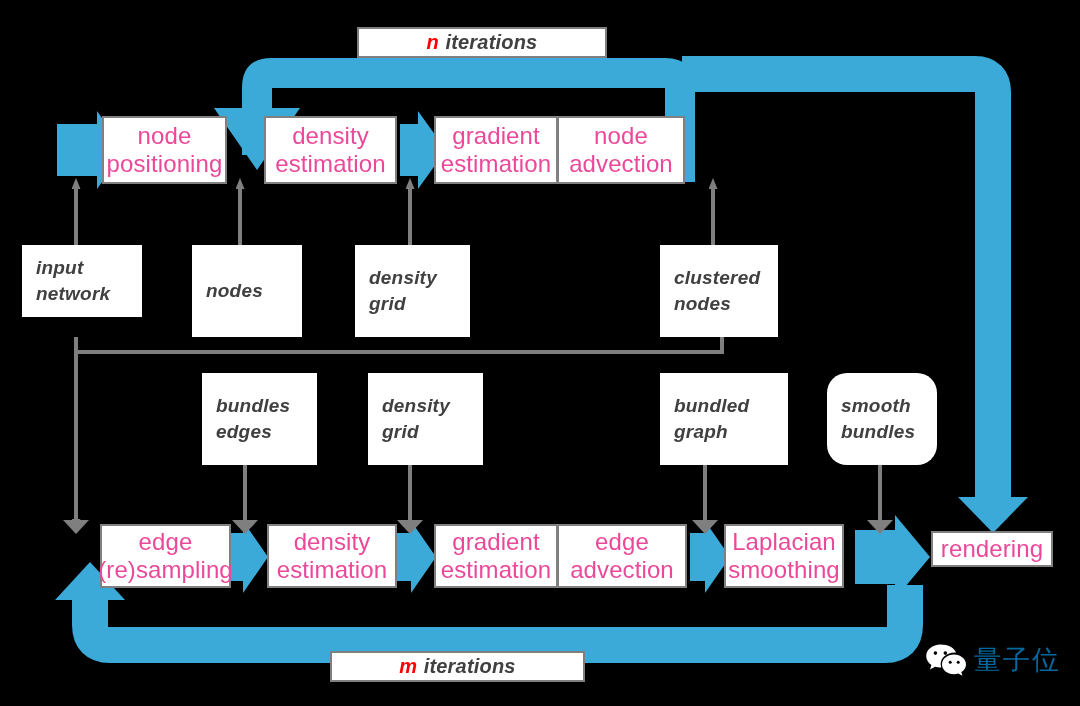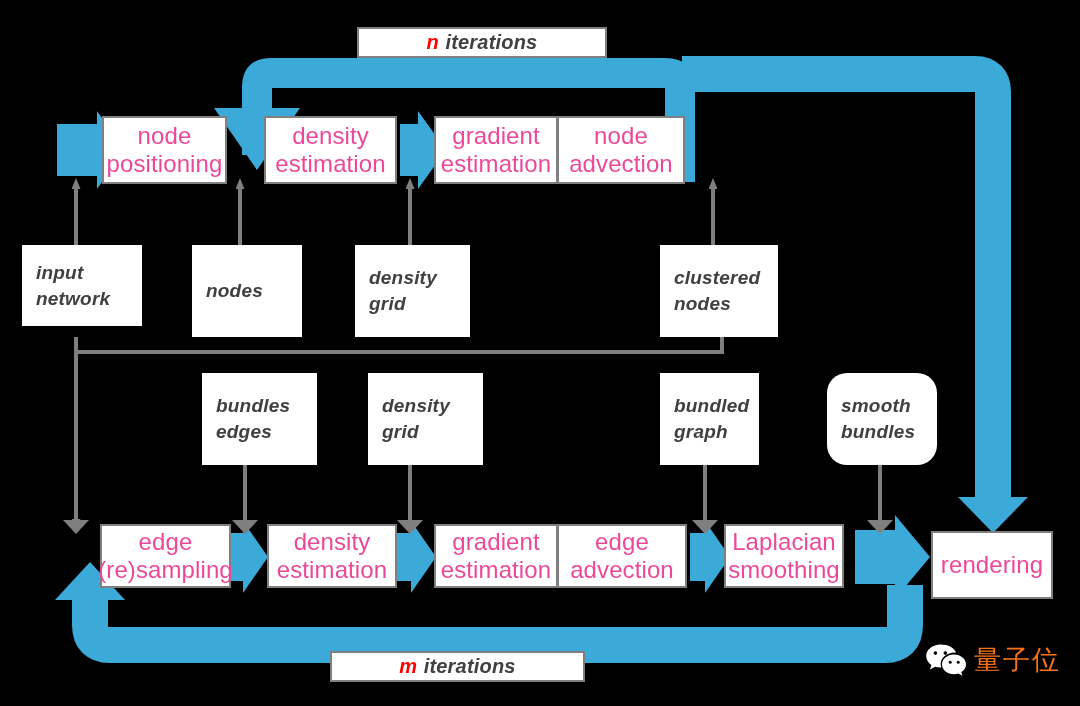--- a/index.html
+++ b/index.html
@@ -22,21 +22,21 @@
   .dbox span{display:block;white-space:nowrap;}
 
   .itbox{position:absolute;background:#fff;border:2px solid #7f7f7f;
          box-sizing:border-box;display:flex;align-items:center;
          justify-content:center;color:#3f3f3f;font-size:20px;
          font-style:italic;font-weight:bold;letter-spacing:.2px;z-index:6;}
   .itbox .v{color:#ff0000;margin-right:.32em;font-style:italic;font-weight:bold;}
   .itbox .w{font-style:italic;font-weight:bold;color:#404040;}
 
   .wm{position:absolute;display:flex;align-items:center;gap:7px;z-index:9;}
-  .wm .cn{color:#f97316;font-size:27px;letter-spacing:2px;
+  .wm .cn{color:#0369a1;font-size:27px;letter-spacing:2px;
           font-family:Liberation Mono, monospace;text-align:center;}
 </style>
 </head>
 <body>
 
 <div id="stage">
 
   <svg id="wires" viewBox="0 0 1080 706">
     <defs>
       <marker id="gArrow" markerWidth="11" markerHeight="9" refX="1" refY="4.5" orient="auto" markerUnits="userSpaceOnUse">
@@ -133,21 +133,21 @@
   <div class="pbox" style="left:434px;top:116px;width:124px;height:68px;">
     <span>gradient</span>
     <span>estimation</span>
   </div>
 
   <div class="pbox" style="left:557px;top:116px;width:128px;height:68px;">
     <span>node</span>
     <span>advection</span>
   </div>
 
-  <div class="dbox" style="left:22px;top:245px;width:120px;height:81px;">
+  <div class="dbox" style="left:22px;top:245px;width:120px;height:72px;">
     <span>input</span>
     <span>network</span>
   </div>
 
   <div class="dbox" style="left:192px;top:245px;width:110px;height:92px;">
     <span>nodes</span>
   </div>
 
   <div class="dbox" style="left:355px;top:245px;width:115px;height:92px;">
     <span>density</span>
@@ -162,21 +162,21 @@
   <div class="dbox" style="left:202px;top:373px;width:115px;height:92px;">
     <span>bundles</span>
     <span>edges</span>
   </div>
 
   <div class="dbox" style="left:368px;top:373px;width:115px;height:92px;">
     <span>density</span>
     <span>grid</span>
   </div>
 
-  <div class="dbox" style="left:660px;top:373px;width:99px;height:92px;">
+  <div class="dbox" style="left:660px;top:373px;width:128px;height:92px;">
     <span>bundled</span>
     <span>graph</span>
   </div>
 
   <div class="dbox" style="left:827px;top:373px;width:110px;height:92px;border-radius:20px;">
     <span>smooth</span>
     <span>bundles</span>
   </div>
 
   <div class="pbox" style="left:100px;top:524px;width:131px;height:64px;">
@@ -197,21 +197,21 @@
   <div class="pbox" style="left:557px;top:524px;width:130px;height:64px;">
     <span>edge</span>
     <span>advection</span>
   </div>
 
   <div class="pbox" style="left:724px;top:524px;width:120px;height:64px;">
     <span>Laplacian</span>
     <span>smoothing</span>
   </div>
 
-  <div class="pbox" style="left:931px;top:531px;width:122px;height:68px;z-index:7;">
+  <div class="pbox" style="left:931px;top:531px;width:122px;height:36px;z-index:7;">
     <span>rendering</span>
   </div>
 
   <div class="itbox" style="left:357px;top:27px;width:250px;height:31px;">
     <span class="v">n</span>
     <span class="w">iterations</span>
   </div>
 
   <div class="itbox" style="left:330px;top:651px;width:255px;height:31px;">
     <span class="v">m</span>

